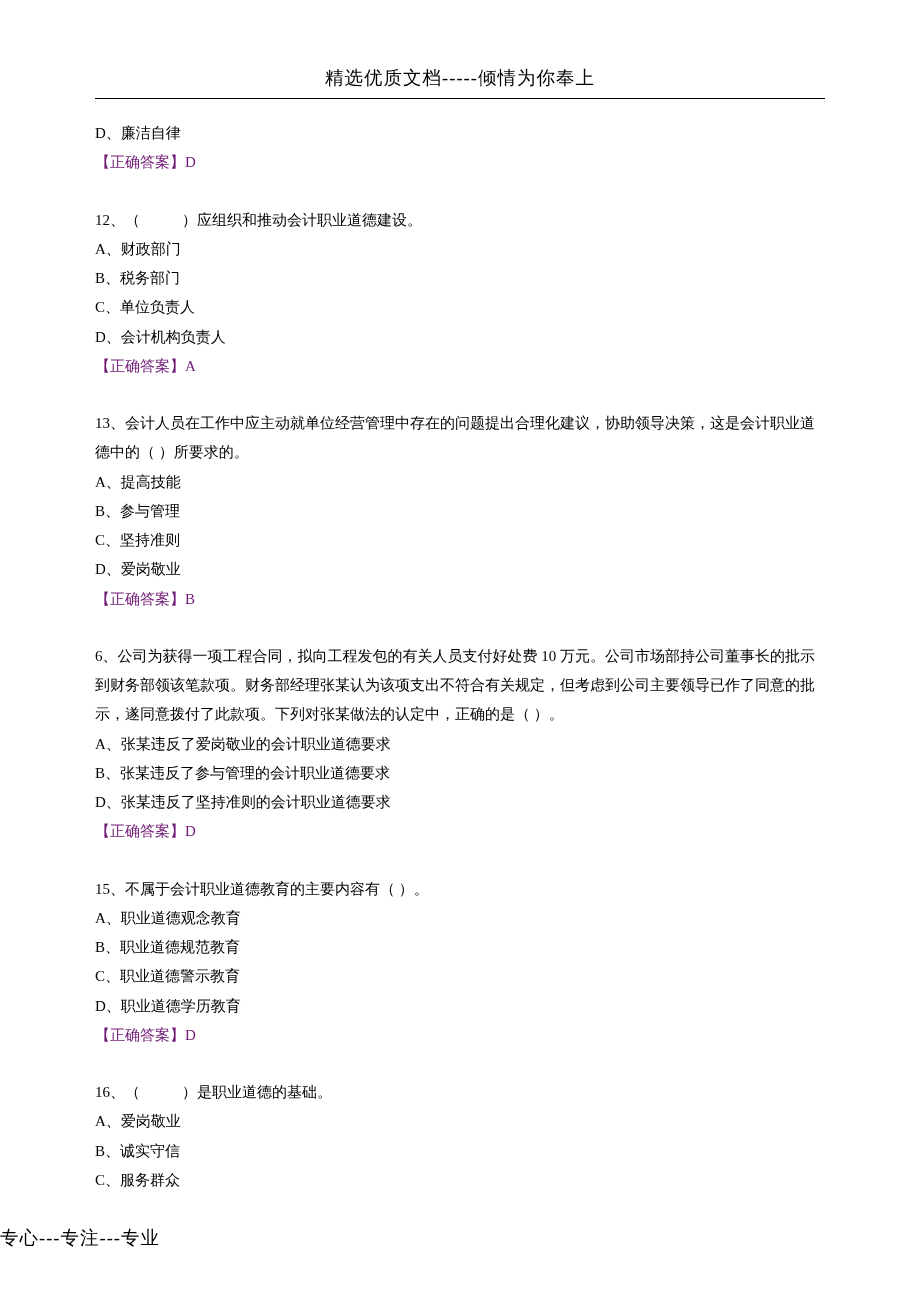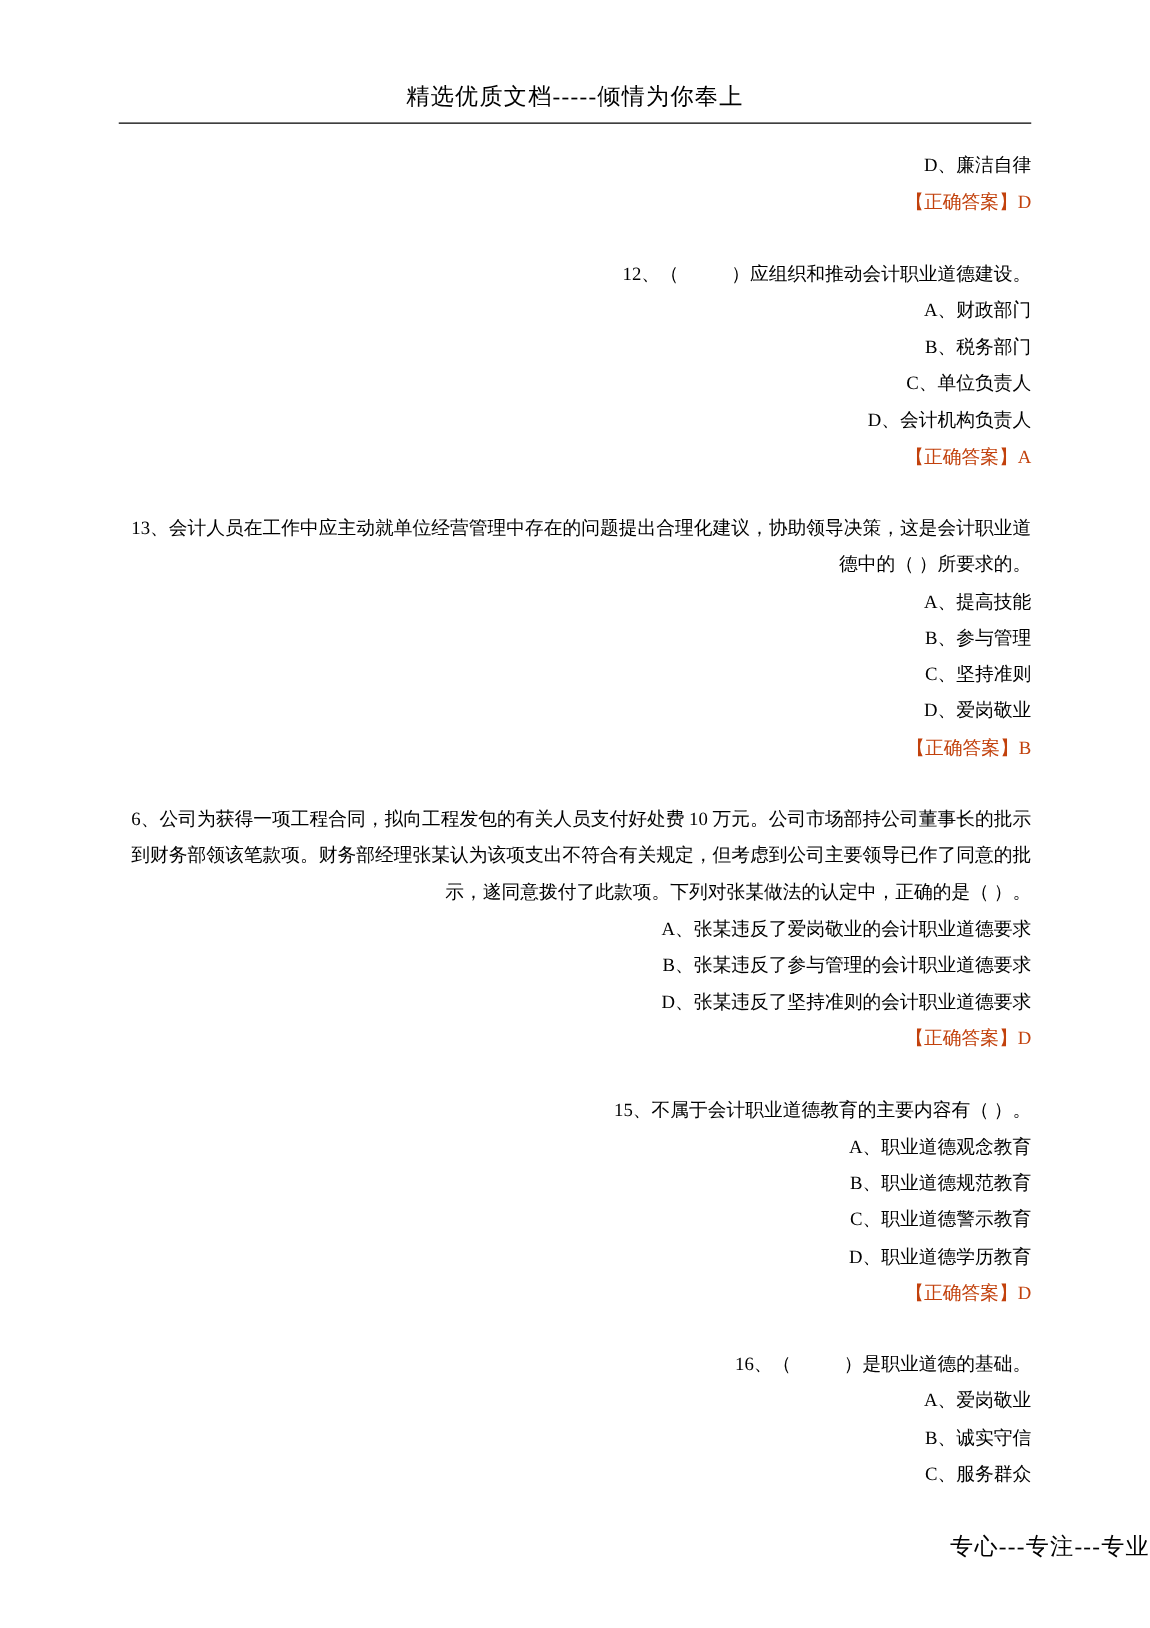--- a/index.html
+++ b/index.html
@@ -1,19 +1,18 @@
 <!DOCTYPE html>
 <html><head>
   <meta charset="utf-8">
   <style>
     * {
       margin: 0;
       padding: 0;
       box-sizing: border-box;
-      text-align: right;
     }
     body {
       width: 920px;
       min-height: 1302px;
       background: #ffffff;
       font-family: "SimSun", "宋体", serif;
       font-size: 15px;
       color: #000000;
       line-height: 1.95;
       padding: 60px 95px 40px 95px;
@@ -28,21 +27,21 @@
     }
     .header-rule {
       border: none;
       border-top: 1px solid #000;
       margin: 0 0 20px 0;
     }
     .content p {
       margin: 0;
     }
     .answer-line {
-      color: #c2410c;
+      color: #701a75;
     }
     .block-gap {
       height: 28px;
     }
     .footer {
       position: absolute;
       bottom: 46px;
       left: 0;
       right: 0;
       font-size: 18.5px;

